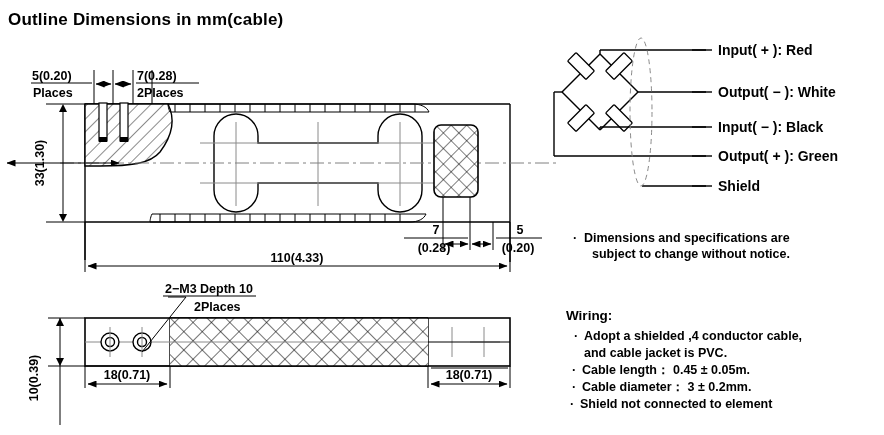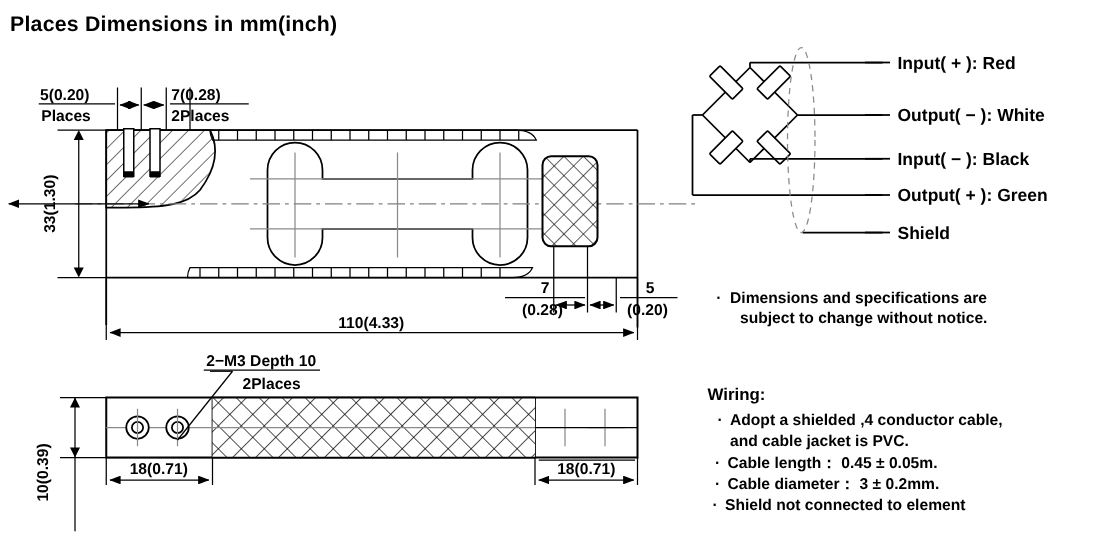--- a/index.html
+++ b/index.html
@@ -17,21 +17,21 @@
   .thin{stroke-width:1;}
   .med{stroke-width:1.4;}
   .center{stroke:#808080;stroke-width:1;fill:none;stroke-dasharray:14 4 3 4;}
   .centerlt{stroke:#8a8a8a;stroke-width:1;fill:none;}
   .dash{stroke:#8a8a8a;stroke-width:1;fill:none;stroke-dasharray:5 4;}
   .white{fill:#fff;}
 </style>
 </head>
 <body>
 
-<div id="page-title">Places Dimensions in mm(inch)</div>
+<div id="page-title">Outline Dimensions in mm(cable)</div>
 
 <div class="svgwrap">
 <svg width="884" height="435" viewBox="0 0 884 435" xmlns="http://www.w3.org/2000/svg">
   <defs>
     <pattern id="diagHatch" width="9" height="9" patternUnits="userSpaceOnUse" patternTransform="rotate(45)">
       <line x1="0" y1="0" x2="0" y2="9" stroke="#000" stroke-width="0.9"></line>
     </pattern>
     <pattern id="crossHatch" width="11" height="11" patternUnits="userSpaceOnUse" patternTransform="rotate(45)">
       <rect width="11" height="11" fill="#fff"></rect>
       <line x1="0" y1="0" x2="0" y2="11" stroke="#000" stroke-width="1"></line>

